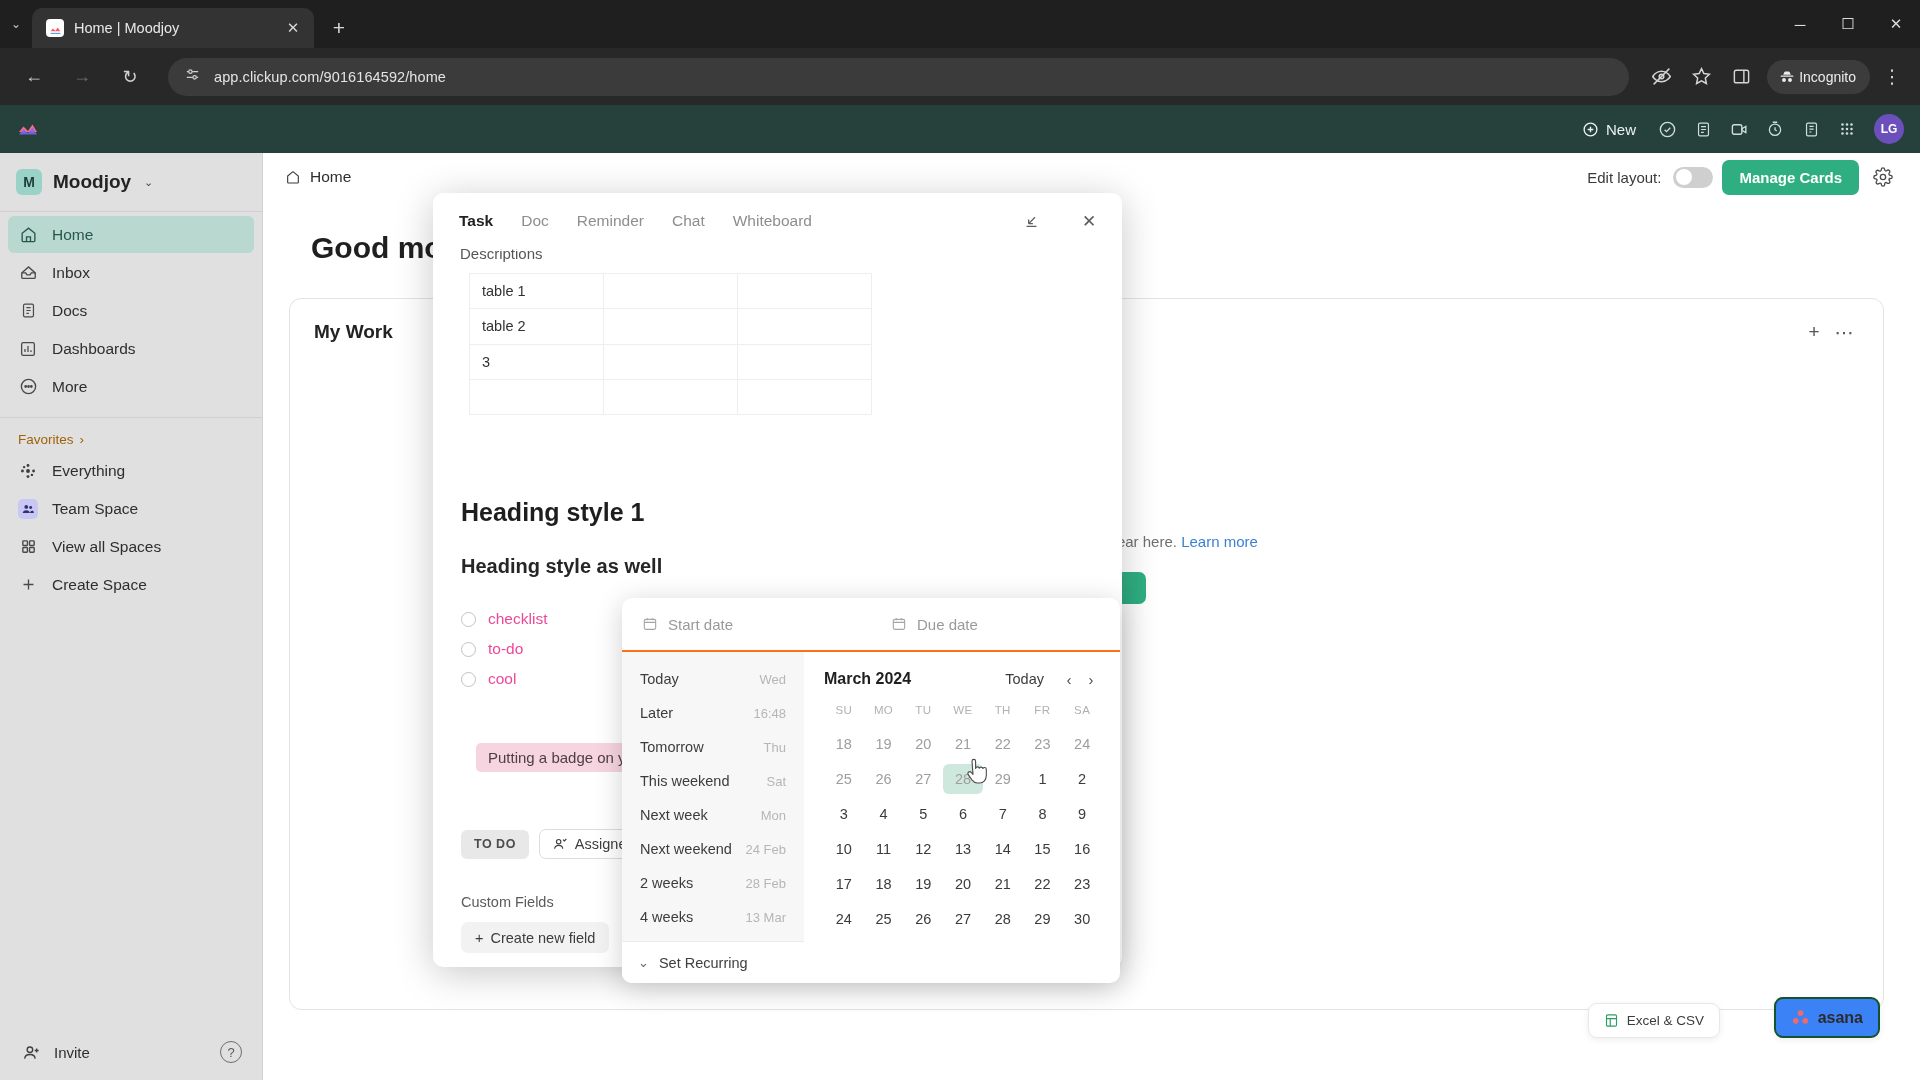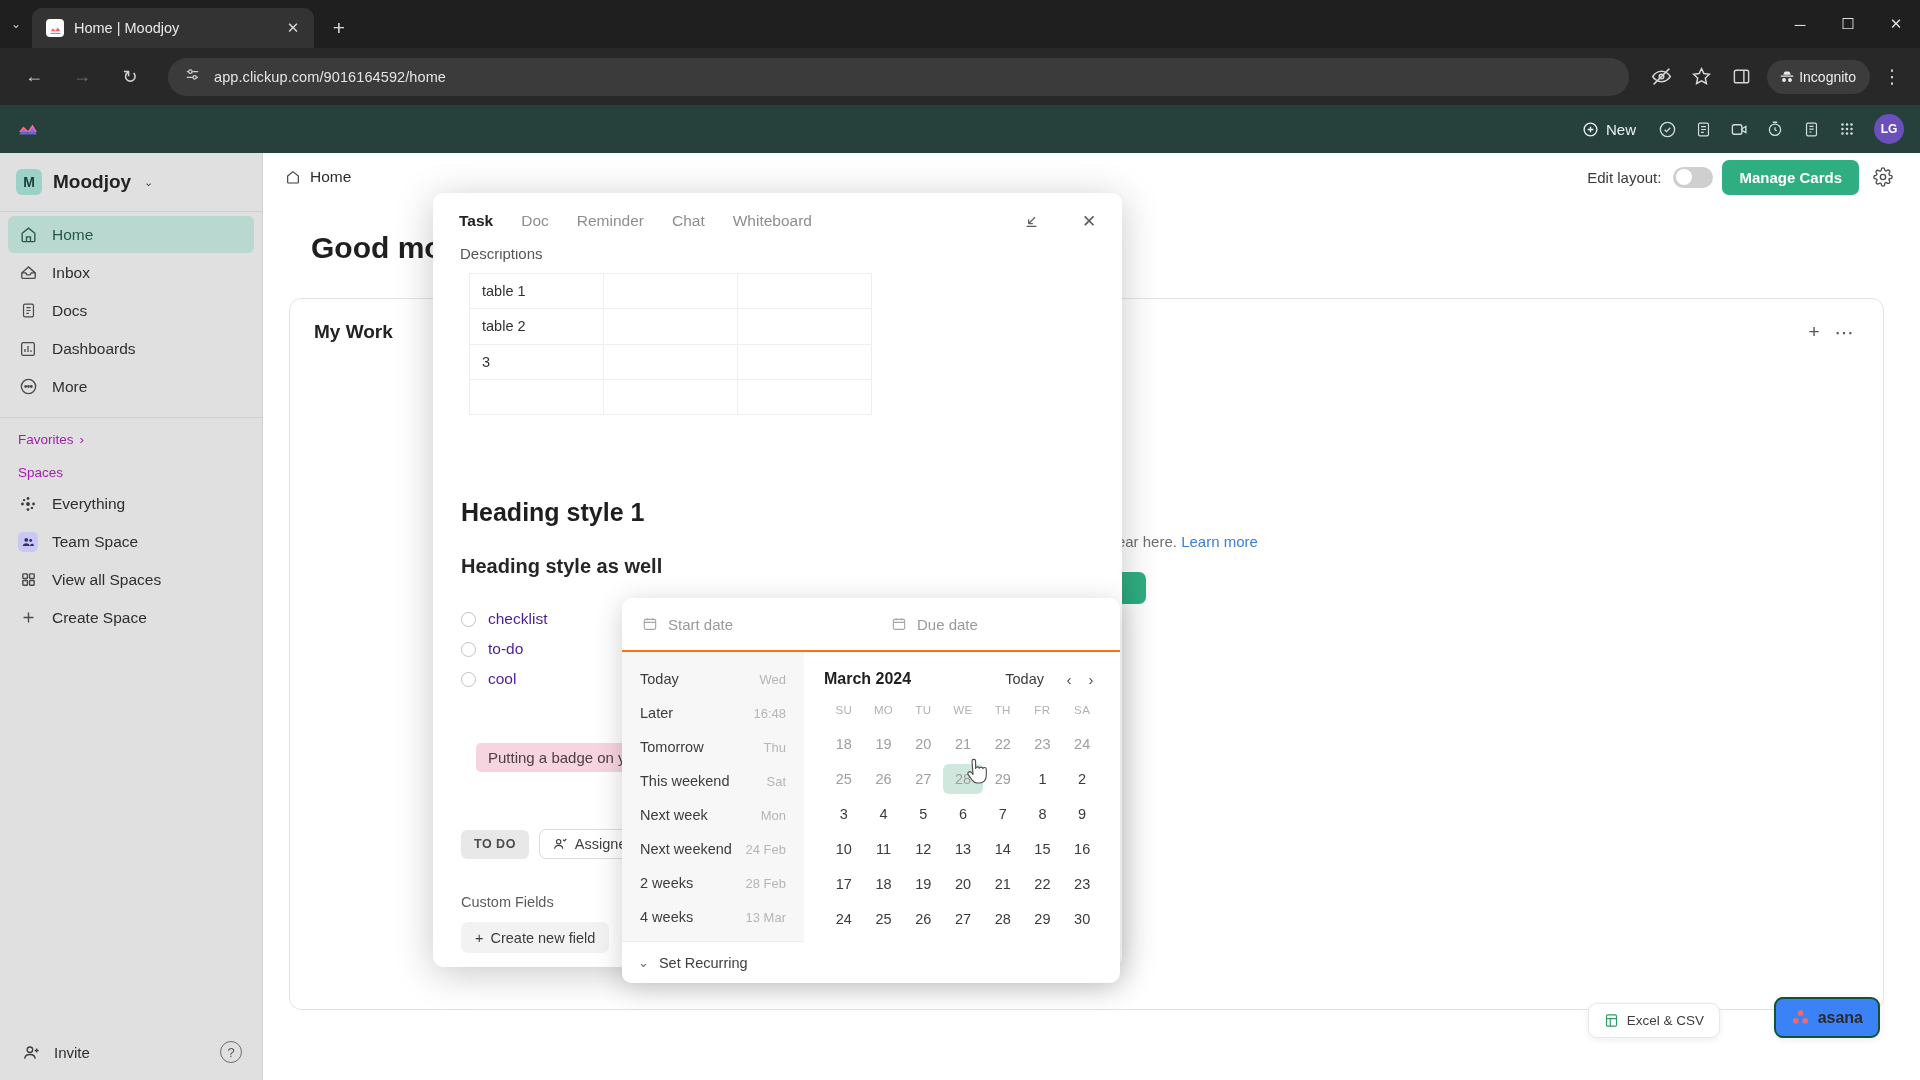--- a/index.html
+++ b/index.html
@@ -116,21 +116,21 @@
   .ws-name { font-size: 19px; font-weight: bold; color: #232323; }
   .ws-caret { color: #4a4a4a; font-size: 11px; margin-left: 2px; }
   .side-sep { height: 1px; background: #d0d0d0; margin: 2px 0 4px; }
   .side-item {
     display: flex; align-items: center; gap: 14px; height: 37px; margin: 1px 8px;
     padding: 0 10px; border-radius: 6px; color: #2e2e2e; font-size: 15.5px;
   }
   .side-item .ico { width: 20px; height: 20px; display:flex; align-items:center; justify-content:center; flex:none; }
   .side-item.active { background: #b9d8cf; color: #27584c; }
   .side-item.active .ico svg { stroke: #27584c; }
-  .side-label-small { font-size: 13.5px; color: #a21caf; padding: 8px 18px 4px; display: flex; align-items: center; gap: 6px; }
+  .side-label-small { font-size: 13.5px; color: #a16207; padding: 8px 18px 4px; display: flex; align-items: center; gap: 6px; }
   .space-icon-chip { width: 21px; height: 21px; border-radius: 5px; display:flex; align-items:center; justify-content:center; }
   #invite {
     position: absolute; left: 0; right: 0; bottom: 0; height: 56px; display: flex;
     align-items: center; padding: 0 22px; gap: 13px; color: #2f2f2f; font-size: 15px;
   }
   #help-circle {
     position: absolute; right: 20px; bottom: 17px; width: 22px; height: 22px;
     border-radius: 50%; border: 1.6px solid #6e6e6e; color: #5b5b5b; font-size: 13px;
     display: flex; align-items: center; justify-content: center;
   }
@@ -204,21 +204,21 @@
   }
   #desc-table {
     position: absolute; top: 24px; left: 36px; width: 403px; height: 142px;
     border: 1px solid #e9e9e9; border-collapse: collapse; table-layout: fixed;
   }
   #desc-table td { border: 1px solid #eeeeee; height: 35px; padding: 0 12px; font-size: 14.5px; color: #313131; }
   #heading1 { position: absolute; top: 249px; left: 28px; font-size: 25px; font-weight: bold; color: #1e1e1e; }
   #heading2 { position: absolute; top: 306px; left: 28px; font-size: 20px; font-weight: bold; color: #262626; }
   .check-row {
     position: absolute; left: 28px; display: flex; align-items: center; gap: 12px;
-    font-size: 15.5px; color: #4c1d95;
+    font-size: 15.5px; color: #ec4899;
   }
   .check-circle { width: 15px; height: 15px; border-radius: 50%; border: 1.6px solid #c2c2c2; }
   #badge {
     position: absolute; top: 494px; left: 28px; background: #f7d5e0; color: #4d3f44;
     border-radius: 5px; padding: 6px 12px; font-size: 15px; white-space: nowrap; margin-left: 15px;
   }
   #status-row { position: absolute; top: 580px; left: 28px; display: flex; align-items: center; gap: 10px; }
   #todo-chip {
     background: #e8e8e8; color: #4c4c4c; font-size: 12.5px; font-weight: bold; letter-spacing: .5px;
     padding: 0 13px; height: 29px; border-radius: 6px; display: flex; align-items: center;
@@ -463,23 +463,20 @@
             </svg>
         </span>
         <span>More</span>
       </div>
 
       <div class="side-sep" style="margin:12px 0 6px;"></div>
 
       <div class="side-label-small">
         <span>Favorites</span>
         <span>›</span>
-      </div>
-      <div class="side-label-small" style="padding-top:14px;">
-        <span>Spaces</span>
       </div>
 
       <div class="side-item">
         <span class="ico">
           <svg width="18" height="18" viewBox="0 0 24 24" fill="#3c3c3c" aria-hidden="true">
             <circle cx="12" cy="12" r="2.6"></circle>
               <circle cx="12" cy="4.6" r="1.9"></circle>
               <circle cx="12" cy="19.4" r="1.9"></circle>
             <circle cx="4.6" cy="12" r="1.9"></circle>
               <circle cx="19.4" cy="12" r="1.9"></circle>

